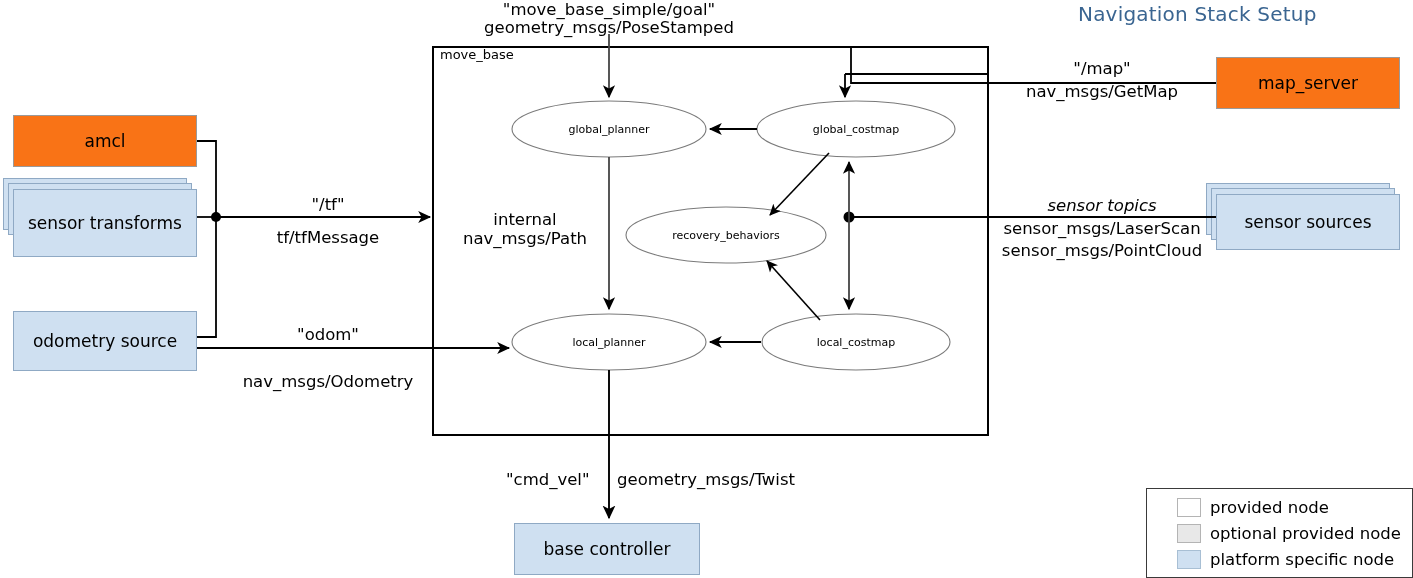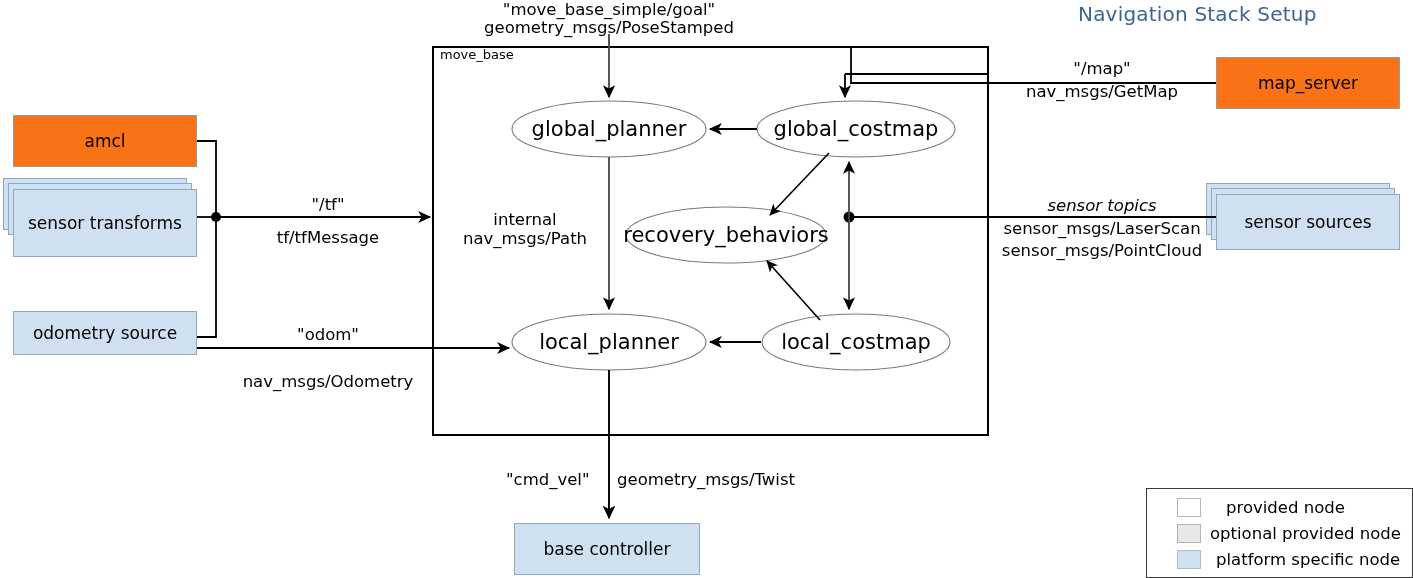--- a/index.html
+++ b/index.html
@@ -65,21 +65,21 @@
   }
   .mb-label {
     position: absolute;
     font-size: 13px;
     color: #000000;
     white-space: nowrap;
   }
   .ellipse-label {
     position: absolute;
     transform: translate(-50%, -50%);
-    font-size: 21px;
+    font-size: 11px;
     color: #000000;
     white-space: nowrap;
     pointer-events: none;
   }
   .legend-frame {
     position: absolute;
     box-sizing: border-box;
     border: 1.5px solid #3a3a3a;
     background: #ffffff;
   }
@@ -114,21 +114,21 @@
   <div class="node-box opt" style="left:13px; top:115px; width:184px; height:52px;">
     <span>amcl</span>
   </div>
 
   <div class="stack-ghost" style="left:3px; top:178px; width:184px; height:52px;"></div>
   <div class="stack-ghost" style="left:8px; top:183px; width:184px; height:52px;"></div>
   <div class="node-box plat" style="left:13px; top:189px; width:184px; height:68px;">
     <span>sensor transforms</span>
   </div>
 
-  <div class="node-box plat" style="left:13px; top:311px; width:184px; height:44px;">
+  <div class="node-box plat" style="left:13px; top:311px; width:184px; height:60px;">
     <span>odometry source</span>
   </div>
 
   <div class="node-box opt" style="left:1216px; top:57px; width:184px; height:52px;">
     <span>map_server</span>
   </div>
 
   <div class="stack-ghost" style="left:1206px; top:183px; width:184px; height:52px;"></div>
   <div class="stack-ghost" style="left:1211px; top:188px; width:184px; height:52px;"></div>
   <div class="node-box plat" style="left:1216px; top:194px; width:184px; height:56px;">
@@ -209,26 +209,26 @@
 
   <div class="lbl center italic" style="left:1102px; top:195px;">sensor topics</div>
   <div class="lbl center" style="left:1102px; top:218px;">sensor_msgs/LaserScan</div>
   <div class="lbl center" style="left:1102px; top:240px;">sensor_msgs/PointCloud</div>
 
   <div class="lbl" style="left:506px; top:469px;">"cmd_vel"</div>
   <div class="lbl" style="left:617px; top:469px;">geometry_msgs/Twist</div>
 
   <div class="legend-frame" style="left:1146px; top:488px; width:267px; height:90px;"></div>
 
-  <div class="legend-row" style="left:1177px; top:498px;gap:16px;">
+  <div class="legend-row" style="left:1177px; top:498px;">
     <span class="swatch sw-plain"></span>
     <span>provided node</span>
   </div>
   <div class="legend-row" style="left:1177px; top:524px;">
     <span class="swatch sw-opt"></span>
     <span>optional provided node</span>
   </div>
-  <div class="legend-row" style="left:1177px; top:550px;gap:6px;">
+  <div class="legend-row" style="left:1177px; top:550px;">
     <span class="swatch sw-plat"></span>
     <span>platform specific node</span>
   </div>
 
 </div>
 
 </body></html>

